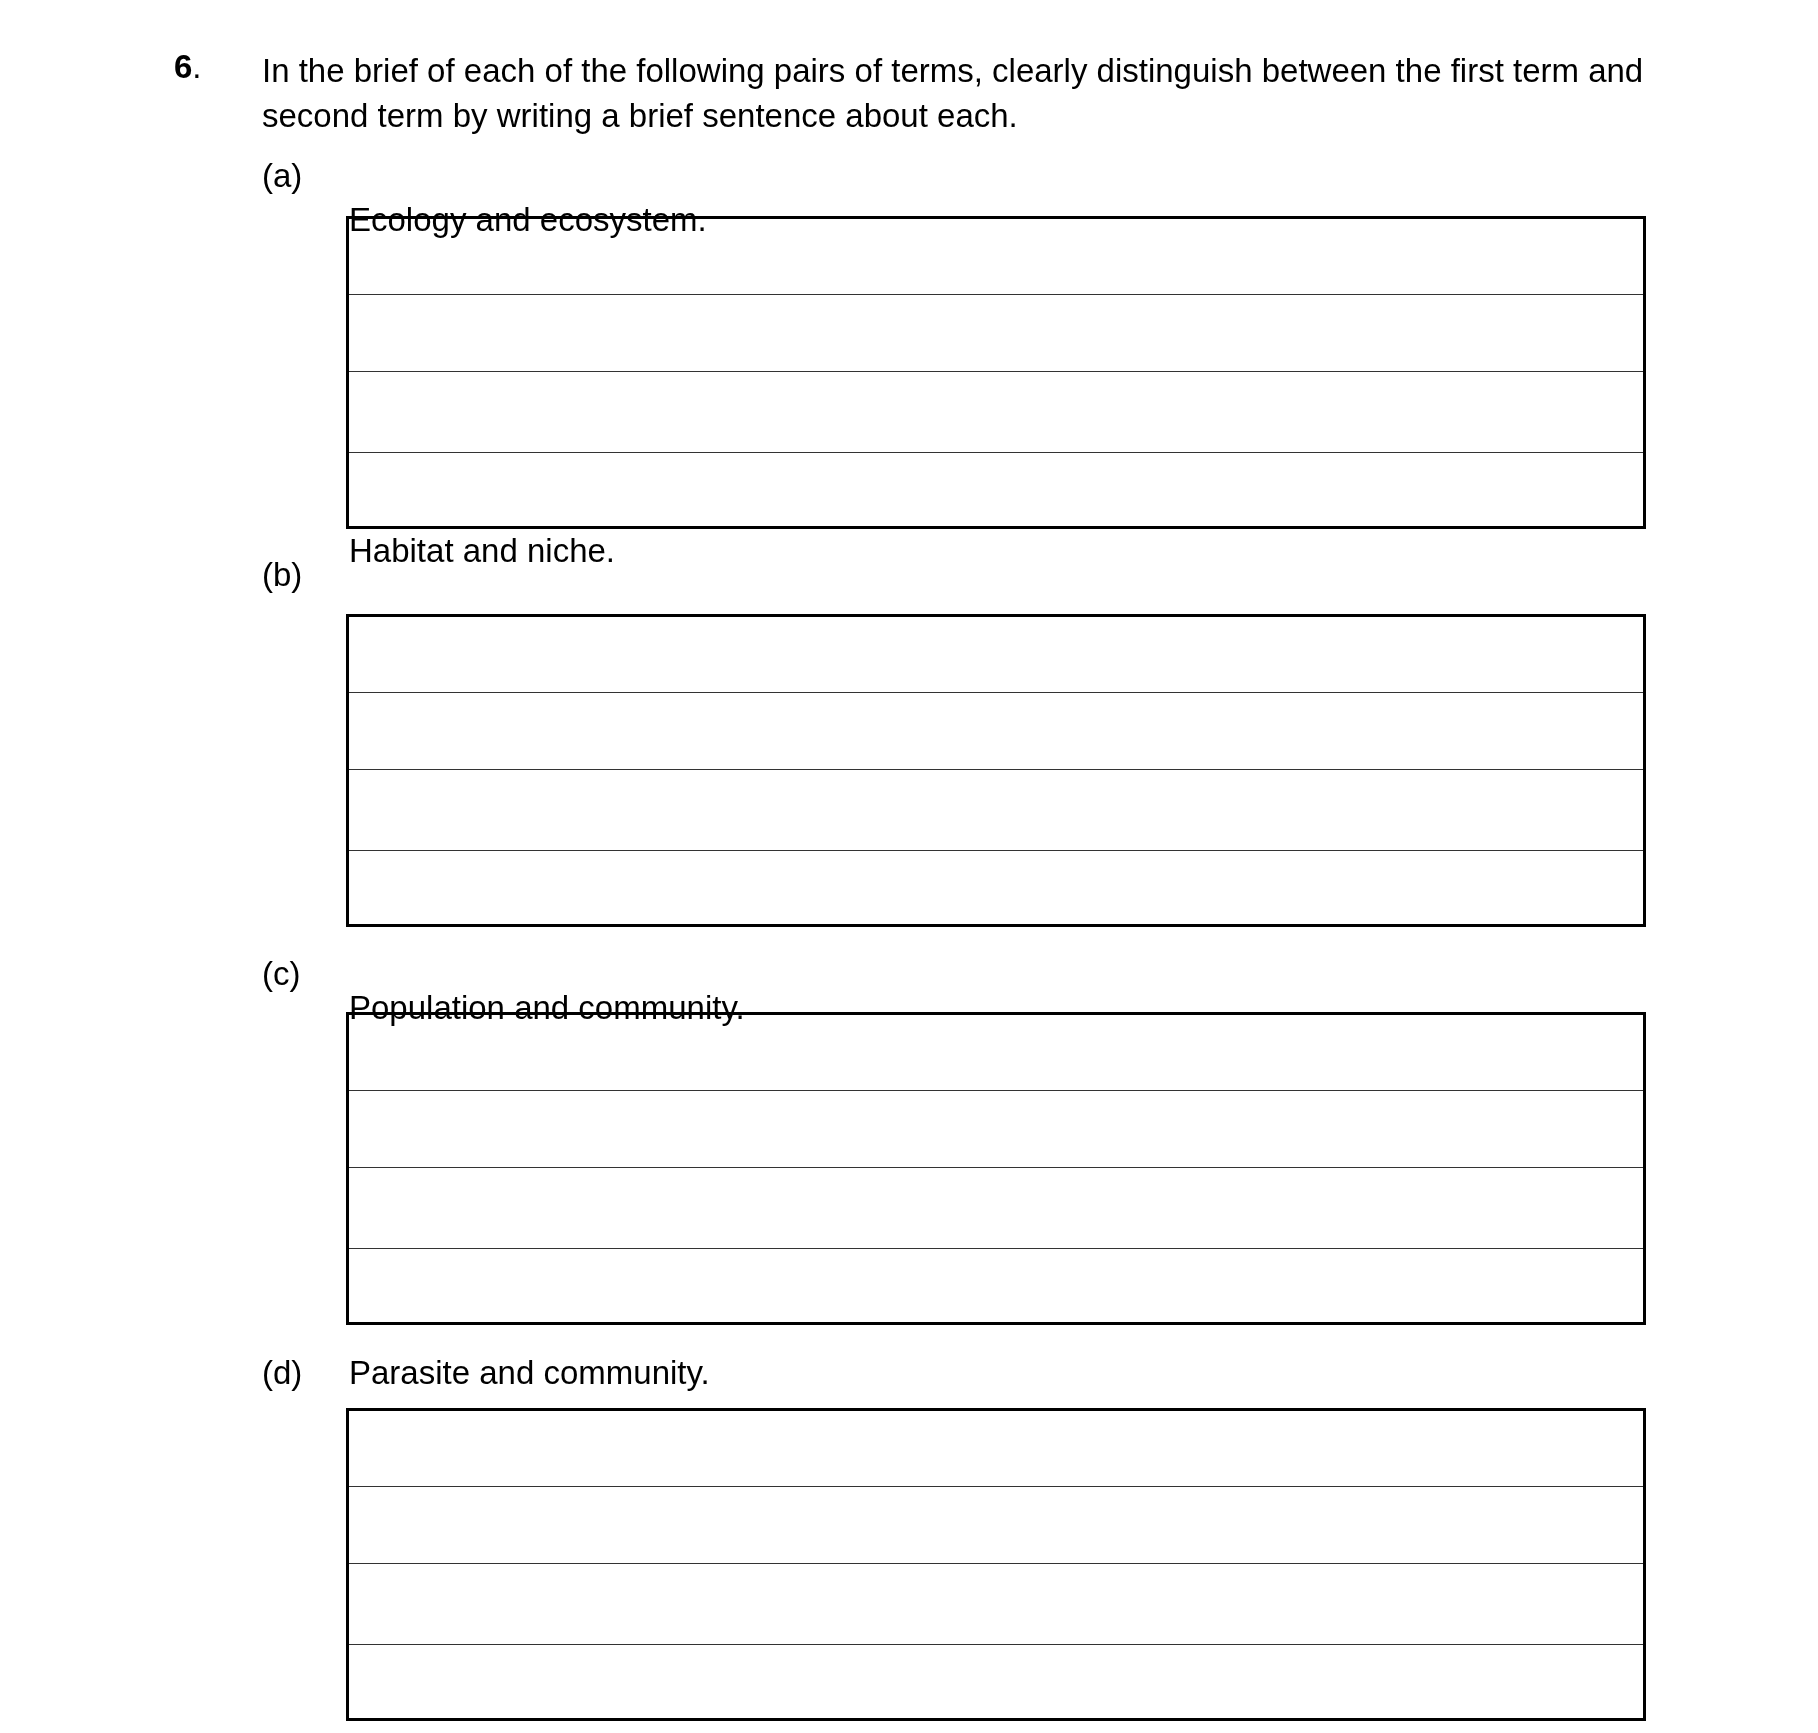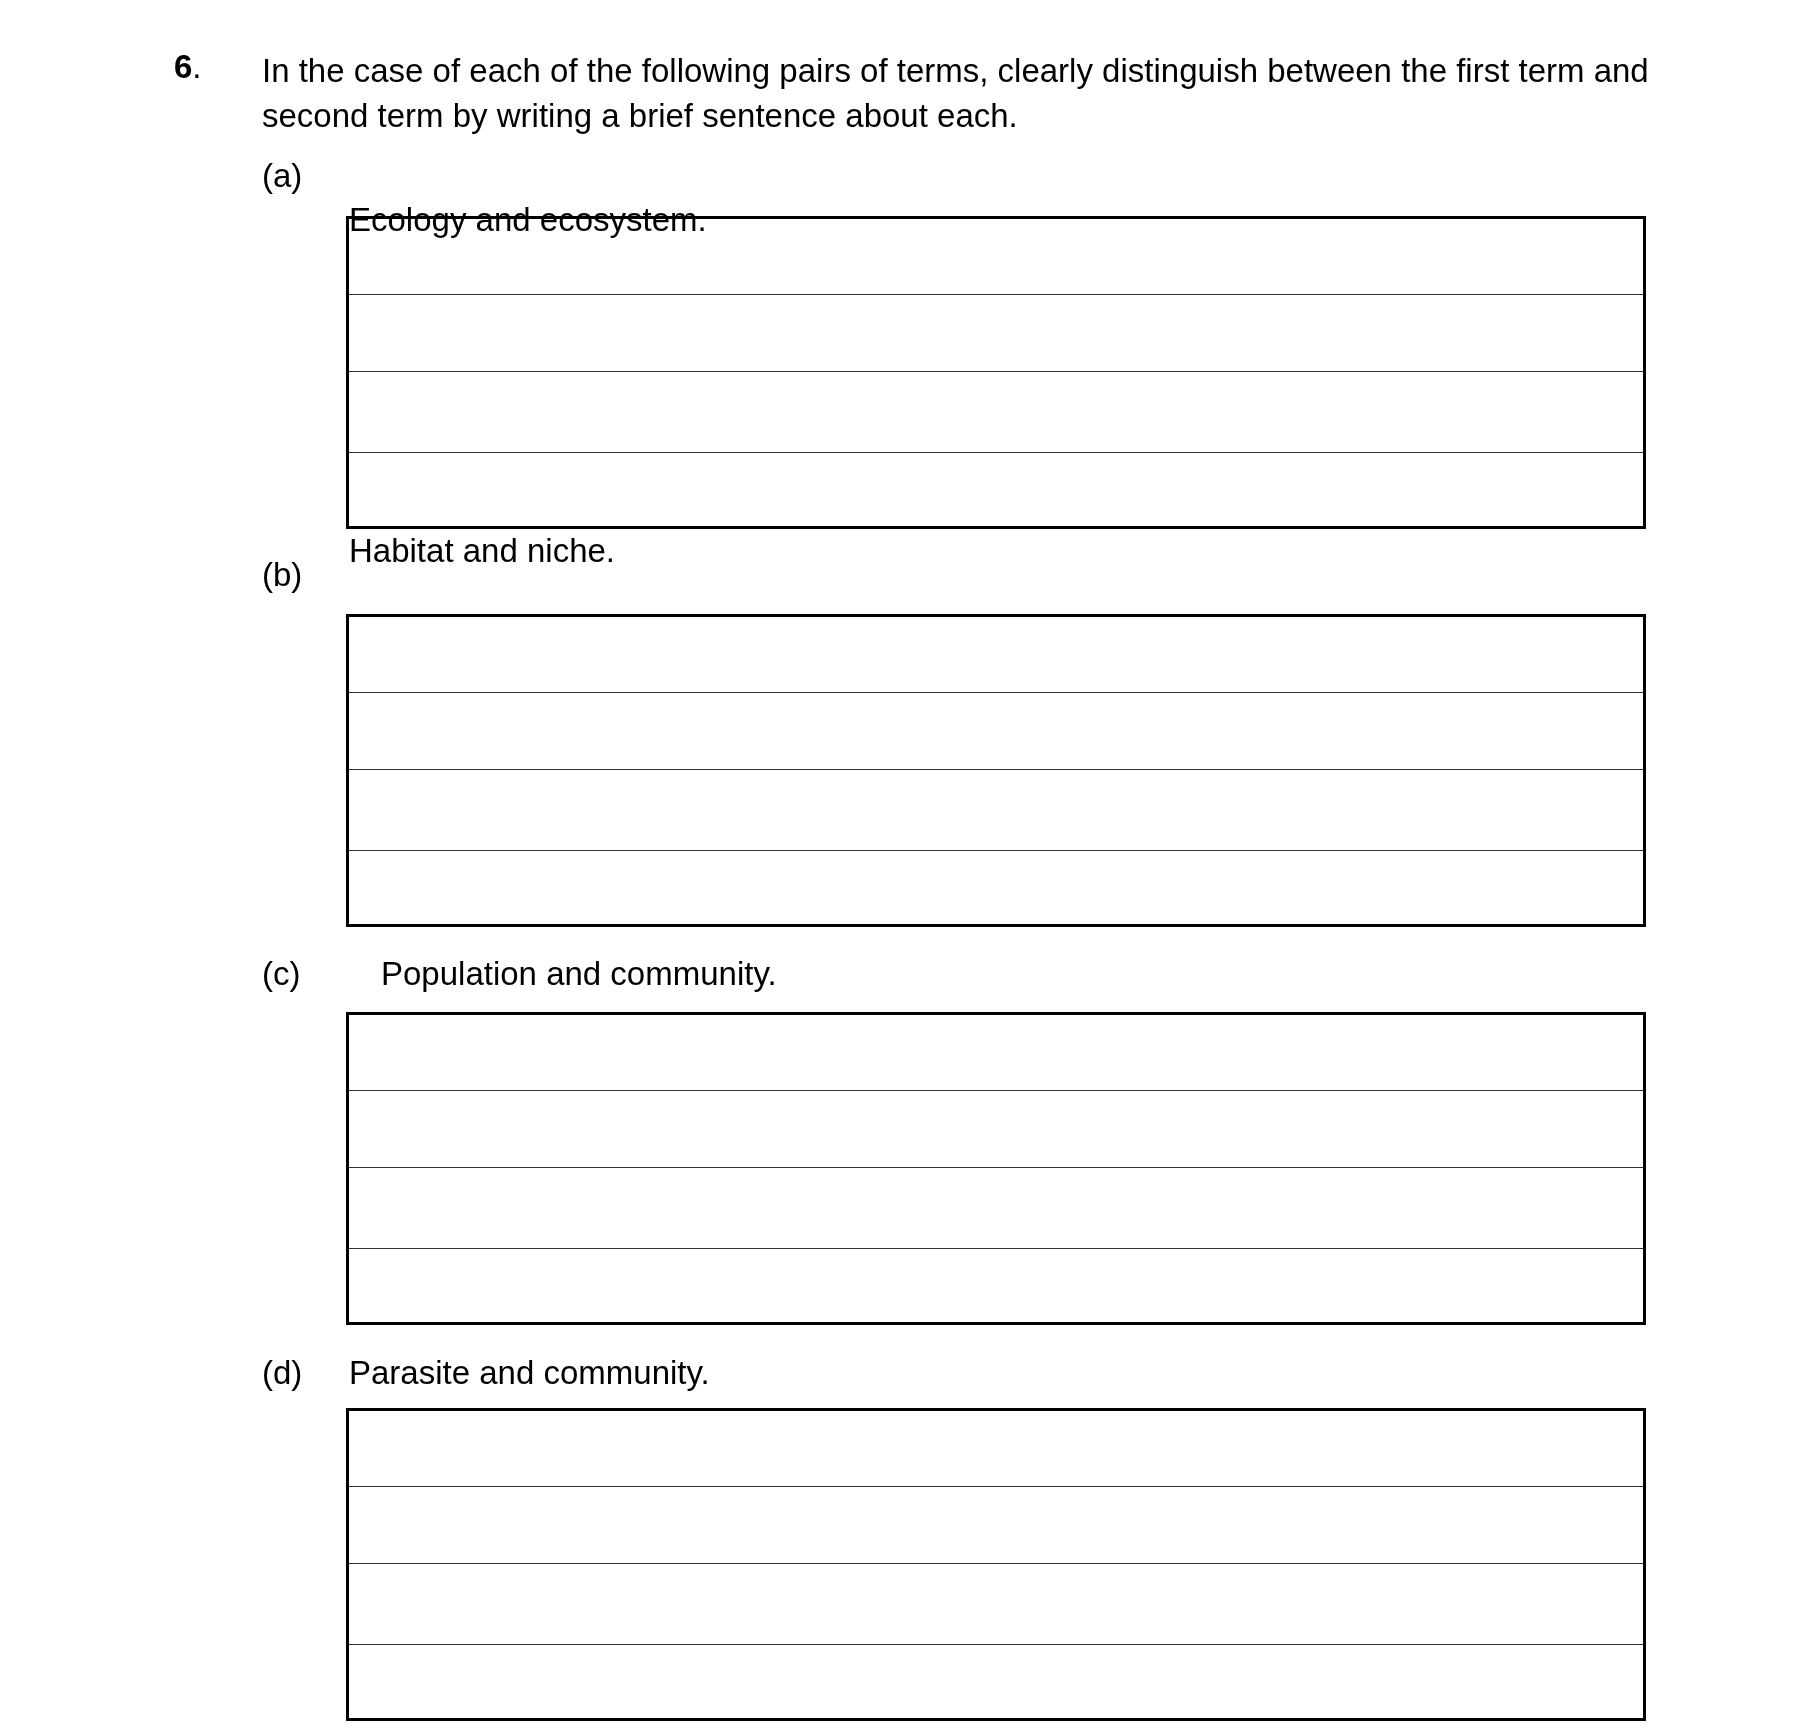--- a/index.html
+++ b/index.html
@@ -13,40 +13,40 @@
   .part-text { position: absolute; left: 349px; font-size: 33px; }
   .answer-box { position: absolute; left: 346px; width: 1300px; height: 313px;
                 border: 3px solid #000; box-sizing: border-box; }
   .answer-line { position: absolute; left: 0; right: 0; height: 0; border-top: 1.5px solid #333; }
 </style>
 </head>
 <body>
 
 <div class="qnum"><span>6</span><span class="dot">.</span></div>
 
-<div class="qtext"><span>In the case of </span><b>each</b><span> of the following pairs of terms, clearly distinguish between the first term and second term by writing a brief sentence about each.</span></div>
+<div class="qtext"><span>In the brief of </span><b>each</b><span> of the following pairs of terms, clearly distinguish between the first term and second term by writing a brief sentence about each.</span></div>
 
 <div class="part-label" style="top:157px;">(a)</div>
 <div class="part-text" style="top:157px;margin-top:44px;">Ecology and ecosystem.</div>
 <div class="answer-box" style="top:216px;">
   <div class="answer-line" style="top:75px;"></div>
   <div class="answer-line" style="top:152px;"></div>
   <div class="answer-line" style="top:233px;"></div>
 </div>
 
 <div class="part-label" style="top:556px;">(b)</div>
 <div class="part-text" style="top:532px;">Habitat and niche.</div>
 <div class="answer-box" style="top:614px;">
   <div class="answer-line" style="top:75px;"></div>
   <div class="answer-line" style="top:152px;"></div>
   <div class="answer-line" style="top:233px;"></div>
 </div>
 
 <div class="part-label" style="top:955px;">(c)</div>
-<div class="part-text" style="top:955px;margin-left:32px;">Population and community.</div>
+<div class="part-text" style="top:989px;">Population and community.</div>
 <div class="answer-box" style="top:1012px;">
   <div class="answer-line" style="top:75px;"></div>
   <div class="answer-line" style="top:152px;"></div>
   <div class="answer-line" style="top:233px;"></div>
 </div>
 
 <div class="part-label" style="top:1354px;">(d)</div>
 <div class="part-text" style="top:1354px;">Parasite and community.</div>
 <div class="answer-box" style="top:1408px;">
   <div class="answer-line" style="top:75px;"></div>

